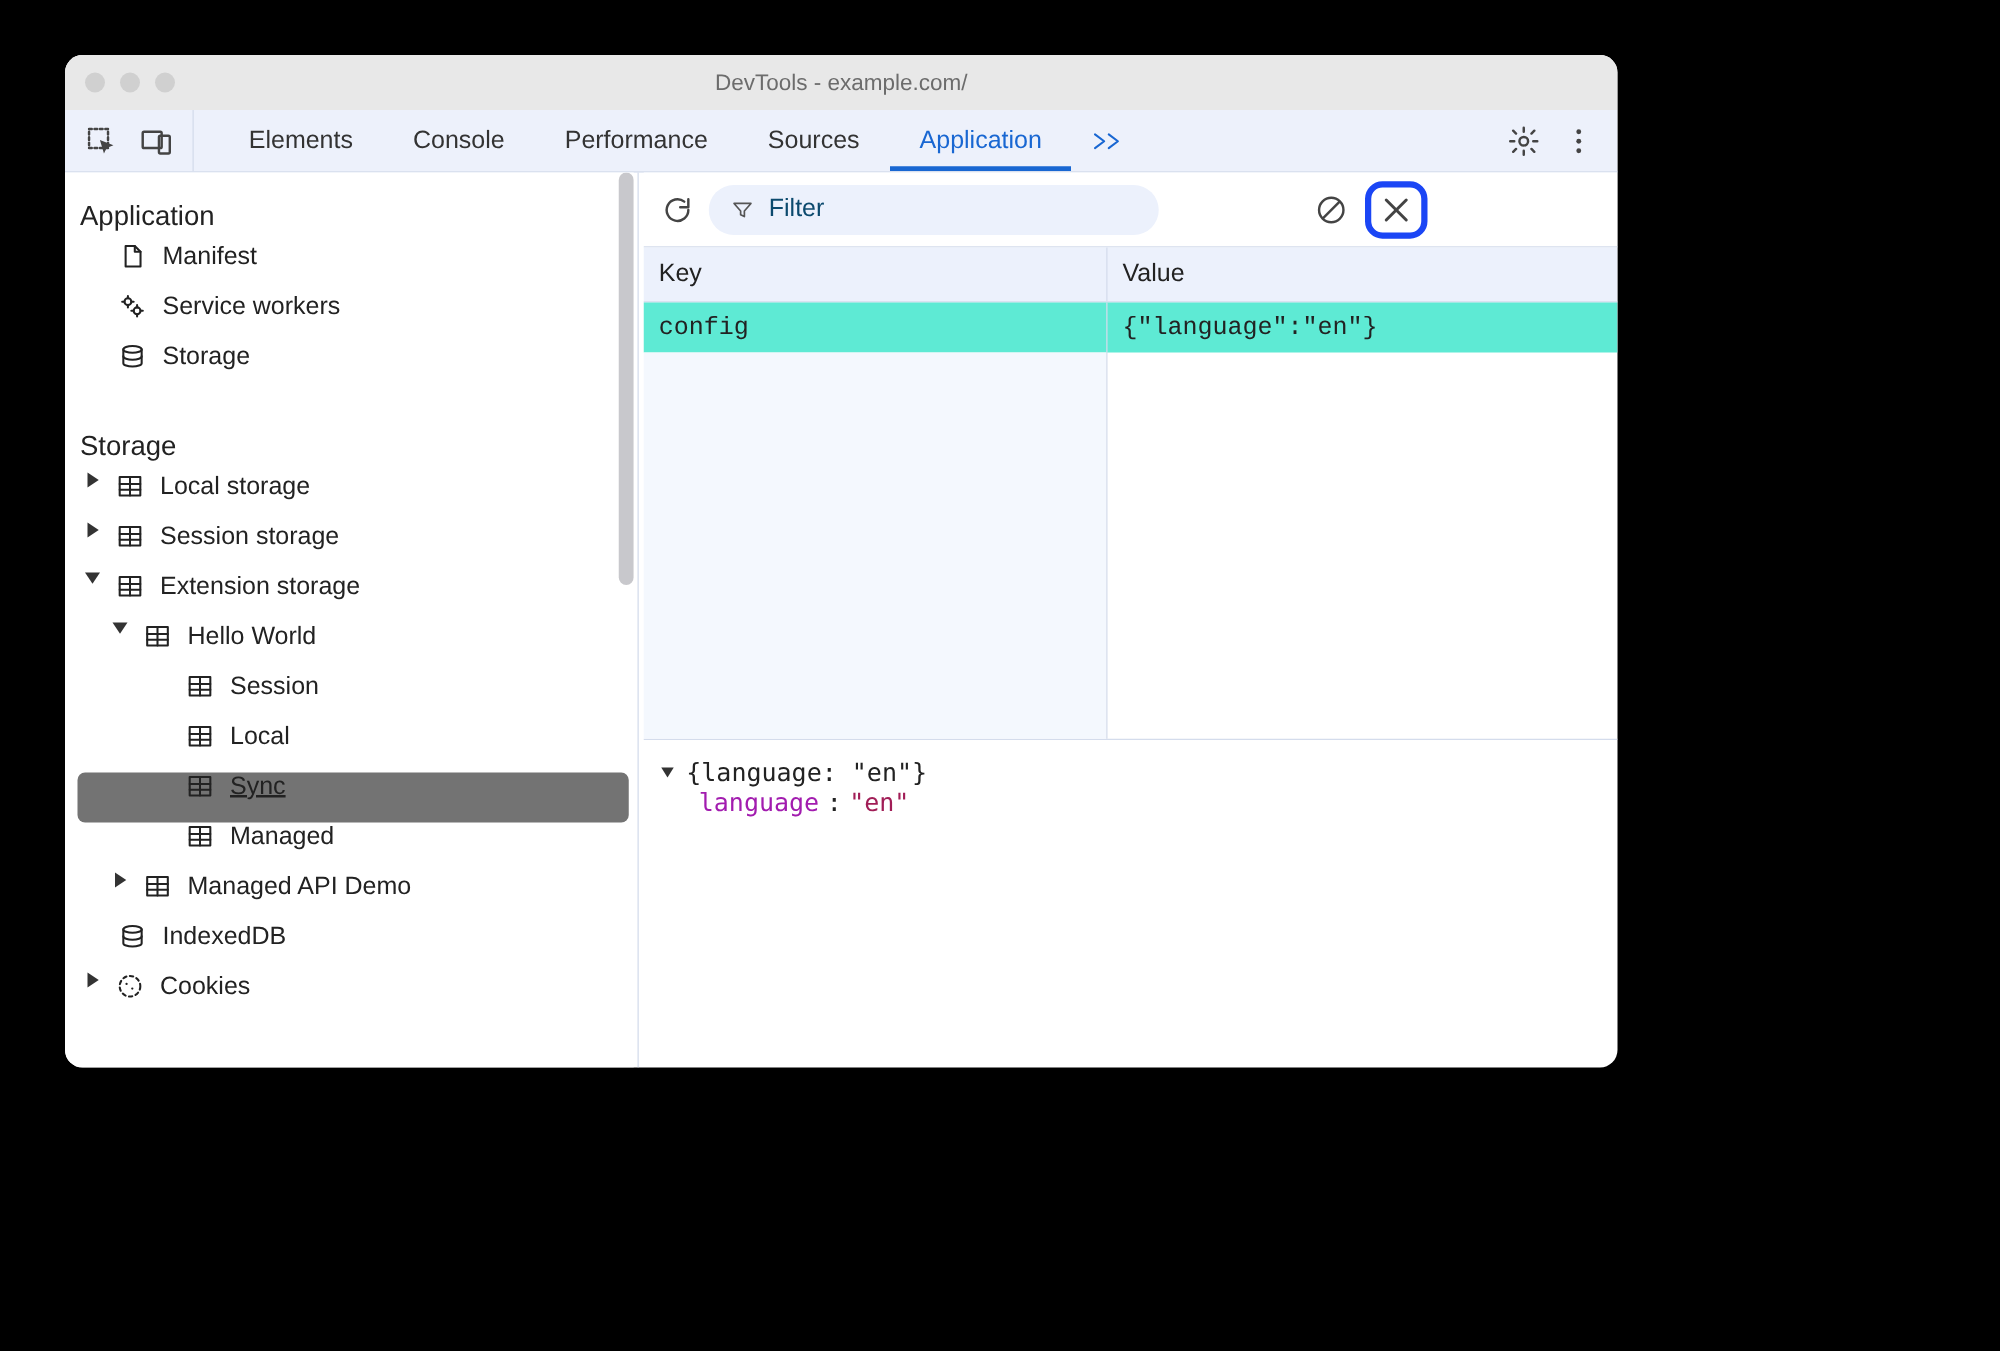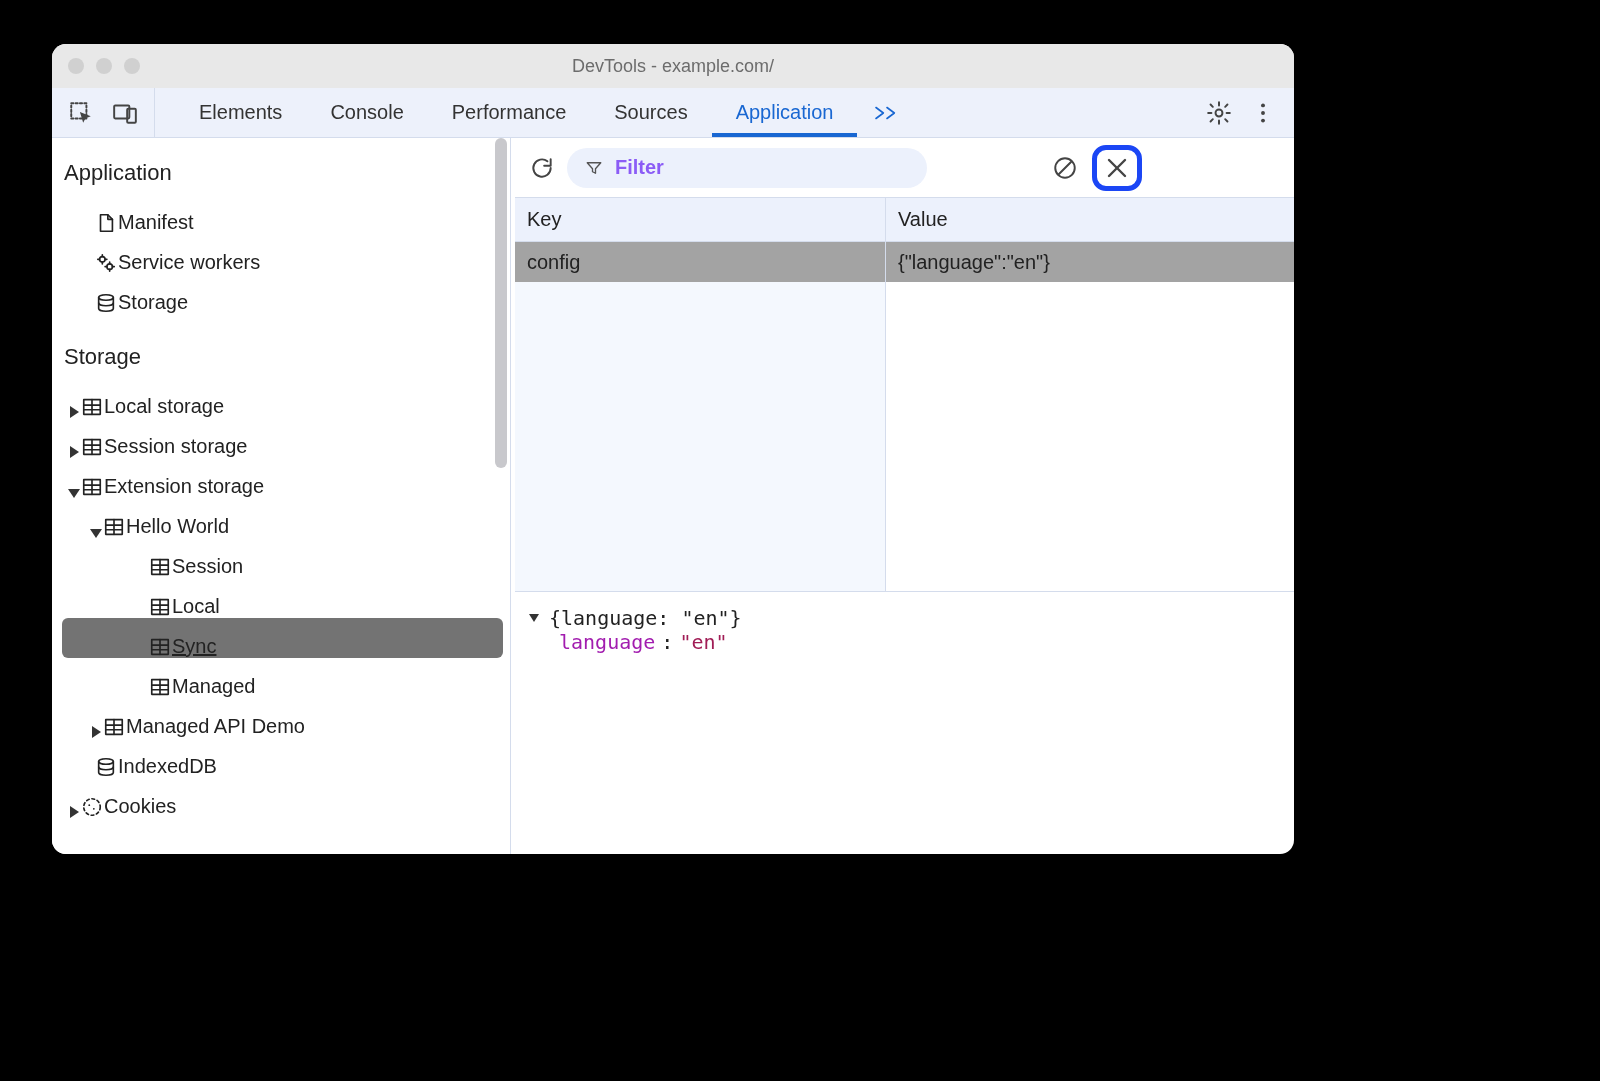--- a/index.html
+++ b/index.html
@@ -34,48 +34,48 @@
   .split { display:flex; height: calc(100% - 44px - 50px); position:relative; }
   .sidebar { width:455px; background:#fff; overflow:hidden; position:relative; }
   .sidebar-scroll { position:absolute; right:0; top:0; width:12px; height:330px; background:#c8c8cc; border-radius:6px; }
   .resizer { width:8px; background:transparent; position:relative; }
   .resizer::before { content:""; position:absolute; left:3px; top:0; bottom:0; width:1px; background:#d4dcec; }
 
   .main { flex:1; display:flex; flex-direction:column; }
   .main-toolbar { height:60px; background:#fff; border-bottom:1px solid #d4dcec; display:flex; align-items:center; padding-left:14px; gap:12px; }
   .filter-pill { display:flex; align-items:center; gap:12px; background:#ecf1fc; border-radius:999px; height:40px; padding:0 22px 0 18px; min-width:360px; }
   .filter-pill svg { width:18px; height:18px; color:#555; }
-  .filter-placeholder { color:#8b5cf6; font-size:20px;font-weight:bold; }
+  .filter-placeholder { color:#0c4a6e; font-size:20px; }
   .highlight-box { border:5px solid #1b46f5; border-radius:14px; padding:2px 4px; display:flex; align-items:center; justify-content:center; }
 
   .grid-head { display:flex; background:#ecf1fc; border-bottom:1px solid #d4dcec; height:44px; align-items:center; }
   .cell-key { width:370px; padding-left:12px; font-size:20px; color:#222; }
   .cell-val { flex:1; padding-left:12px; font-size:20px; color:#222; border-left:1px solid #d4dcec; height:100%; display:flex; align-items:center; }
   .grid-body { display:flex; flex-direction:column; }
   .row { display:flex; height:40px; align-items:center; font-size:20px; }
-  .row.alt0 { background:#a3a3a3; }
+  .row.alt0 { background:#5eead4;font-family:Liberation Mono, monospace; }
   .row .cell-key { width:370px; padding-left:12px; }
   .row .cell-val { flex:1; padding-left:12px; border-left:1px solid #d4dcec; height:100%; display:flex; align-items:center; }
   .grid-empty { flex:1; display:flex; }
   .grid-empty .left-empty { width:370px; background:#f4f8fe; }
   .grid-empty .right-empty { flex:1; border-left:1px solid #d4dcec; }
   .grid-area { height:394px; border-bottom:1px solid #d4dcec; display:flex; flex-direction:column; }
 
   .inspector { flex:1; padding:14px 14px; font-family: ui-monospace, Menlo, monospace; font-size:20px; color:#222; }
   .inspector .line { display:flex; align-items:center; gap:6px; }
   .inspector .caret { display:inline-block; width:0; height:0; border-left:5px solid transparent; border-right:5px solid transparent; border-top:8px solid #333; margin-right:4px; }
   .inspector .prop { color:#a21caf; }
   .inspector .str  { color:#a11d56; }
   .inspector .indent { margin-left:30px; }
   .inspector .obj-sum { color:#222; }
 
   
   .tree { padding:10px 4px 0 10px; font-size:20px; color:#222; }
   .group-title { font-size:22px; padding:12px 0 8px 2px; color:#222; }
-  .node { display:flex; align-items:flex-end; height:40px; padding-left:0; cursor:pointer; border-radius:6px; }
+  .node { display:flex; align-items:flex-start; height:40px; gap:12px; padding-left:0; cursor:pointer; border-radius:6px; }
   .node.selected { background:#737373;text-decoration:underline; }
   .node .tree-caret { width:12px; display:flex; justify-content:center; }
   .tree-caret .tri-r { width:0; height:0; border-top:6px solid transparent; border-bottom:6px solid transparent; border-left:9px solid #333; }
   .tree-caret .tri-d { width:0; height:0; border-left:6px solid transparent; border-right:6px solid transparent; border-top:9px solid #333; }
   .node .ico { width:24px; display:flex; justify-content:center; }
   .node .ico svg { width:22px; height:22px; }
   .pad0 { padding-left: 6px; }
   .pad1 { padding-left: 28px; }
   .pad1b { padding-left: 32px; }
   .pad3 { padding-left: 86px; }

